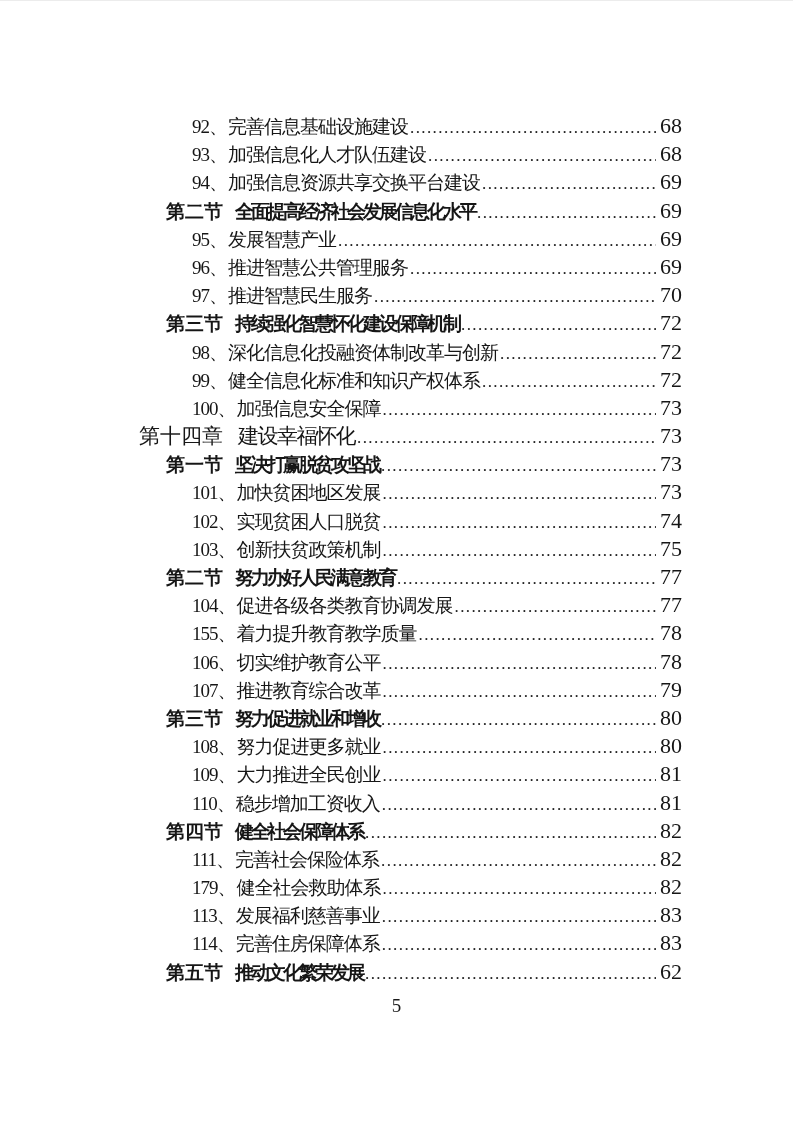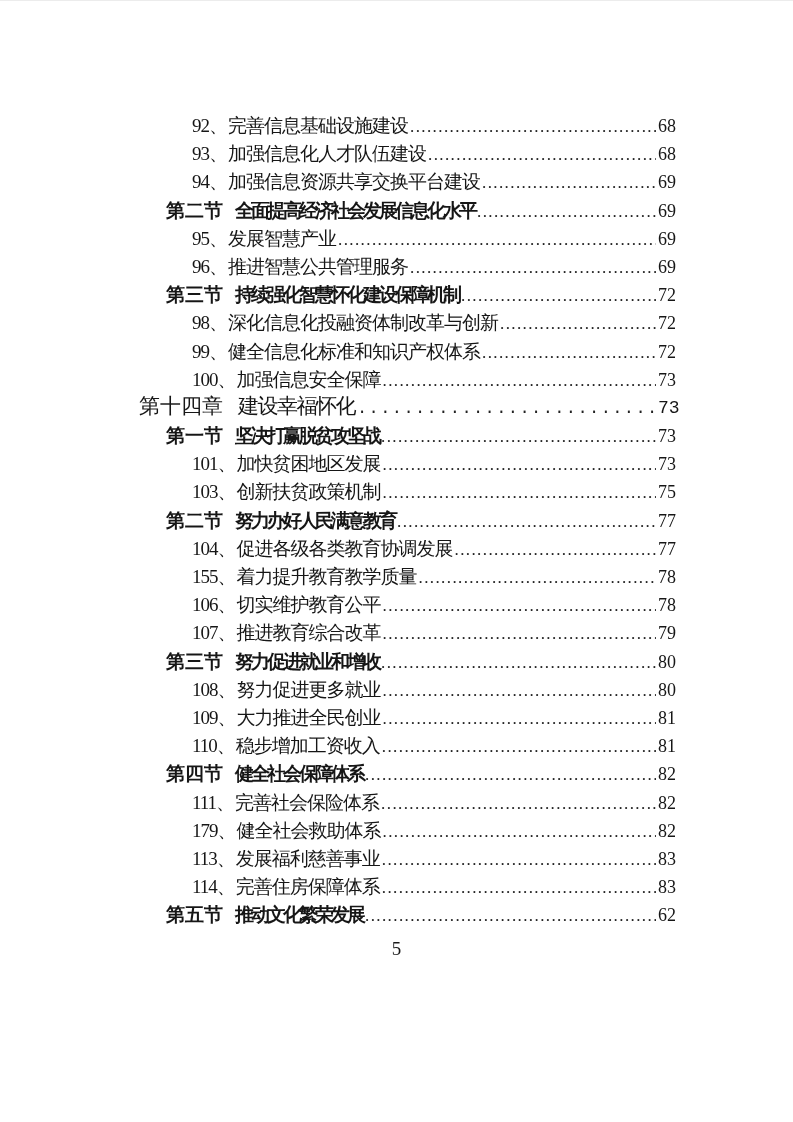--- a/index.html
+++ b/index.html
@@ -23,21 +23,21 @@
     display: flex;
     align-items: baseline;
     height: 28.2px;
     line-height: 28.2px;
     font-size: 19px;
     white-space: nowrap;
   }
   
   .row.item    { padding-left: 53px; }
   .row.section { padding-left: 27px; font-weight: bold; }
-  .row.chapter { padding-left: 0; font-size: 21px; font-family: Liberation Mono, monospace; }
+  .row.chapter { padding-left: 0; font-size: 21px; }
 
   .num   { flex: 0 0 auto; }
   .title { flex: 0 1 auto; letter-spacing: -1px; }
 
   .item .num     { margin-right: 1px; letter-spacing: -1px; }
   .section .num  { margin-right: 12px; letter-spacing: 0; }
   .section .title{ letter-spacing: -3px; }
   .chapter .num  { margin-right: 15px; }
   .chapter .title{ letter-spacing: -1.5px; }
 
@@ -50,22 +50,23 @@
     letter-spacing: 1.4px;
     font-size: 17px;
     color: #222222;
   }
   .leader::after {
     content: "..................................................................................................................................................";
   }
   .pagenum {
     flex: 0 0 auto;
     min-width: 24px;
+    text-align: right;
     font-weight: 400;
-    font-size: 18px;
+    font-size: 22px;
     letter-spacing: 0;
     margin-left: 2px;
   }
   .footer {
     margin-top: 9px;
     width: 793px;
     margin-left: -139px; 
     text-align: center;
     font-size: 19px;
     line-height: 22px;
@@ -107,20 +108,26 @@
     <span class="title">发展智慧产业</span>
     <span class="leader"></span>
     <span class="pagenum">69</span>
   </div>
       <div class="row item">
     <span class="num">96、</span>
     <span class="title">推进智慧公共管理服务</span>
     <span class="leader"></span>
     <span class="pagenum">69</span>
   </div>
+      <div class="row item">
+    <span class="num">97、</span>
+    <span class="title">推进智慧民生服务</span>
+    <span class="leader"></span>
+    <span class="pagenum">70</span>
+  </div>
       <div class="row section">
     <span class="num">第三节</span>
     <span class="title">持续强化智慧怀化建设保障机制</span>
     <span class="leader"></span>
     <span class="pagenum">72</span>
   </div>
       <div class="row item">
     <span class="num">98、</span>
     <span class="title">深化信息化投融资体制改革与创新</span>
     <span class="leader"></span>
@@ -150,20 +157,26 @@
     <span class="leader"></span>
     <span class="pagenum">73</span>
   </div>
       <div class="row item">
     <span class="num">101、</span>
     <span class="title">加快贫困地区发展</span>
     <span class="leader"></span>
     <span class="pagenum">73</span>
   </div>
       <div class="row item">
+    <span class="num">102、</span>
+    <span class="title">实现贫困人口脱贫</span>
+    <span class="leader"></span>
+    <span class="pagenum">74</span>
+  </div>
+      <div class="row item">
     <span class="num">103、</span>
     <span class="title">创新扶贫政策机制</span>
     <span class="leader"></span>
     <span class="pagenum">75</span>
   </div>
       <div class="row section">
     <span class="num">第二节</span>
     <span class="title">努力办好人民满意教育</span>
     <span class="leader"></span>
     <span class="pagenum">77</span>

